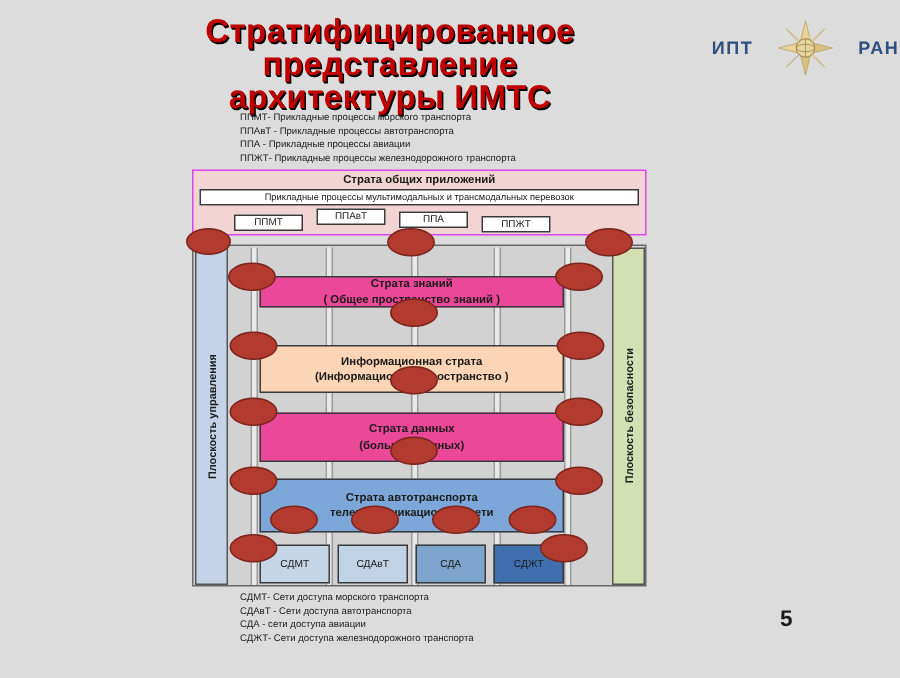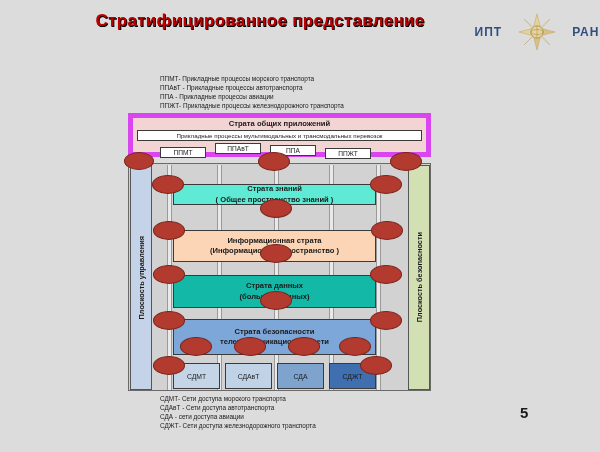--- a/index.html
+++ b/index.html
@@ -8,21 +8,21 @@
     background:#dcdcdc;
     font-family:"Liberation Sans", sans-serif;
     position:relative;
     overflow:hidden;
   }
   
   #title-block{
     position:absolute; left:60px; top:10px; width:400px; text-align:center;
   }
   .title-line{
-    font-size:17px; font-weight:bold; color:#c00000;
+    font-size:22px; font-weight:bold; color:#c00000;
     text-shadow:1px 1px 0 #000000, 0.5px 0.5px 0 #000;
     letter-spacing:0.3px; line-height:22px;
     font-family:"Liberation Sans", sans-serif;
   }
   
   #logo{
     position:absolute; left:484px; top:8px; width:106px; height:48px;
     display:flex; align-items:center; justify-content:center; gap:16px;
   }
   #logo .lg-text{
@@ -34,21 +34,21 @@
   #legend-top{ left:160px; top:74px; }
   #legend-bottom{ left:160px; top:394px; }
   .legend-list div{ white-space:nowrap; }
   
   #diagram{
     position:absolute; left:128px; top:113px; width:307px; height:278px;
   }
   
   #apps-strata{
     position:absolute; left:0px; top:0px; width:303px; height:44px;
-    background:#f2d4d2; border:5px solid #d946ef; box-sizing:border-box;
+    background:#f2d4d2; border:1px solid #d946ef; box-sizing:border-box;
     padding-top:1px;
   }
   #apps-title{
     text-align:center; font-size:7.6px; font-weight:bold; color:#1a1a1a;
     line-height:10px;
   }
   #apps-wide-box{
     margin:1px 4px 0 4px; height:11px; background:#ffffff;
     border:1px solid #3a3a3a; box-sizing:border-box;
     display:flex; align-items:center; justify-content:center;
@@ -80,23 +80,23 @@
     font-size:7.3px; font-weight:bold; color:#1a1a1a; white-space:nowrap;
   }
   
   .strata-box{
     position:absolute; left:44px; width:203px; box-sizing:border-box;
     border:1px solid #3a3a3a;
     display:flex; flex-direction:column; align-items:center; justify-content:center;
     text-align:center; font-size:7.6px; font-weight:bold; color:#1a1a1a;
     line-height:10.5px;
   }
-  #strata-knowledge{ top:20px; height:21px; background:#5eead4; }
+  #strata-knowledge{ top:20px; height:21px; background:#ec4899; }
   #strata-info{ top:66px; height:32px; background:#fbd5b5; }
-  #strata-data{ top:111px; height:33px; background:#14b8a6; }
+  #strata-data{ top:111px; height:33px; background:#ec4899; }
   #strata-telecom{ top:155px; height:36px; background:#7da7d9; }
   
   .access-box{
     position:absolute; top:199px; height:26px; box-sizing:border-box;
     border:1px solid #3a3a3a;
     display:flex; align-items:center; justify-content:center;
     font-size:6.8px; color:#1a1a1a;
   }
   
   .col-sep{
@@ -113,20 +113,21 @@
   #page-number{
     position:absolute; left:520px; top:404px; font-size:15px;
     font-weight:bold; color:#1a1a1a;
   }
 </style>
 </head>
 <body>
 
 <div id="title-block">
   <div class="title-line">Стратифицированное представление</div>
+  <div class="title-line">архитектуры ИМТС</div>
 </div>
 
 <div id="logo">
   <span class="lg-text">ИПТ</span>
   <span class="lg-star">
     <svg viewBox="0 0 40 40" width="38" height="38">
       <g>
         <polygon points="20,1 23.5,15 20,20 16.5,15" fill="#e8d49a" stroke="#b99a55" stroke-width="0.5"></polygon>
         <polygon points="20,39 23.5,25 20,20 16.5,25" fill="#d9c184" stroke="#b99a55" stroke-width="0.5"></polygon>
         <polygon points="1,20 15,23.5 20,20 15,16.5" fill="#e8d49a" stroke="#b99a55" stroke-width="0.5"></polygon>
@@ -186,21 +187,21 @@
     </div>
     <div class="strata-box" id="strata-info">
       <div>Информационная страта</div>
       <div>(Информационное пространство )</div>
     </div>
     <div class="strata-box" id="strata-data">
       <div>Страта  данных</div>
       <div>(больших данных)</div>
     </div>
     <div class="strata-box" id="strata-telecom">
-      <div>Страта безопасности</div>
+      <div>Страта автотранспорта</div>
       <div>телекоммуникационной сети</div>
     </div>
 
     <div class="access-box" style="left:44px;width:47px;background:#c5d5e8;">СДМТ</div>
     <div class="access-box" style="left:96px;width:47px;background:#c0d2e6;">СДАвТ</div>
     <div class="access-box" style="left:148px;width:47px;background:#7ea3cc;">СДА</div>
     <div class="access-box" style="left:200px;width:47px;background:#3f6fae;">СДЖТ</div>
   </div>
 
   <div class="node" style="left:-4px;top:39px;width:28px;height:16px;"></div>

